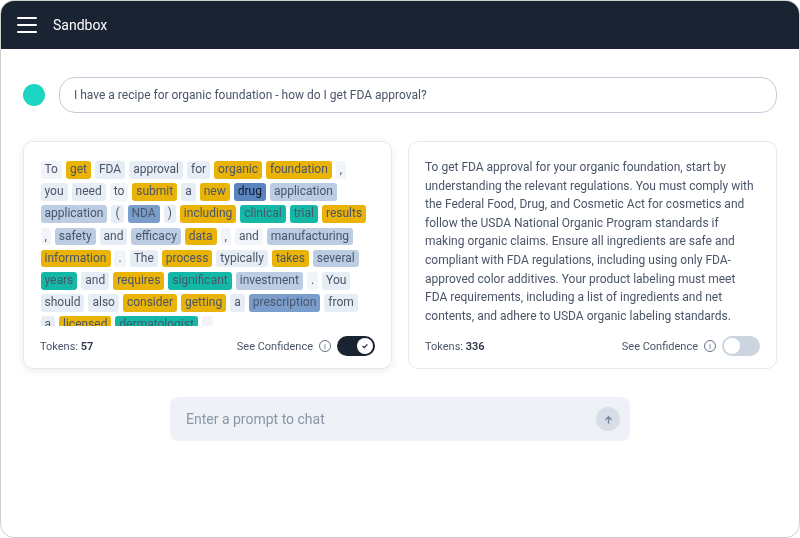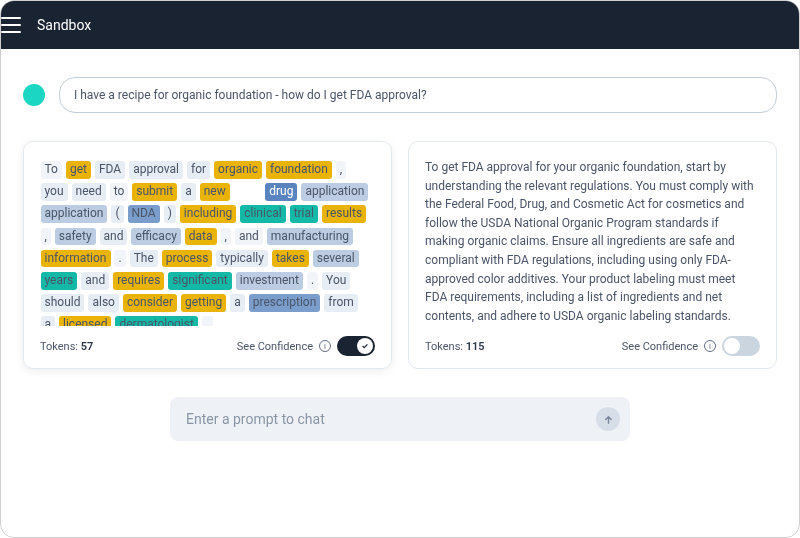--- a/index.html
+++ b/index.html
@@ -10,21 +10,21 @@
       height: 538px;
       overflow: hidden;
       border-radius: 14px;
       border: 1px solid #d0d0d0;
     }
     .header {
       background: #1a2332;
       height: 48px;
       display: flex;
       align-items: center;
-      padding: 0 0;
+      padding: 0 16px;
       color: #fff;
     }
     .hamburger {
       width: 20px;
       height: 16px;
       display: flex;
       flex-direction: column;
       justify-content: space-between;
       cursor: pointer;
       margin-right: 16px;
@@ -98,21 +98,21 @@
       border-radius: 3px;
       margin: 1px 0.5px;
       line-height: 1.3;
     }
     .c0 { background: #f1f5f9; }
     .c1 { background: #e7edf5; }
     .c2 { background: #eab308; }
     .c3 { background: #bccde3; }
     .c4 { background: #14b8a6; }
     .c5 { background: #7a9dcc; }
-    .c6 { background: #5a84bf; color:#ffffff;margin-left:32px; }
+    .c6 { background: #5a84bf; color:#0f172a; }
     .panel-foot {
       display: flex;
       align-items: center;
       justify-content: space-between;
       margin-top: 10px;
       font-size: 11px;
       color: #4a5568;
       gap: 16px;
     }
     .foot-right {
@@ -230,21 +230,21 @@
         </div>
       </div>
     </div>
 
     <div class="panel">
       <div class="panel-body plain" id="right-body">
           <p>To get FDA approval for your organic foundation, start by understanding the relevant regulations. You must comply with the Federal Food, Drug, and Cosmetic Act for cosmetics and follow the USDA National Organic Program standards if making organic claims. Ensure all ingredients are safe and compliant with FDA regulations, including using only FDA-approved color additives. Your product labeling must meet FDA requirements, including a list of ingredients and net contents, and adhere to USDA organic labeling standards.</p>
         </div>
       <div class="panel-foot">
         <div class="tokens-label">
-          <span>Tokens:</span> <strong>115</strong>
+          <span>Tokens:</span> <strong>336</strong>
         </div>
         <div class="foot-right">
           <span>See Confidence</span>
           <span class="info-icon">i</span>
           <div class="toggle off">
             <div class="knob"></div>
           </div>
         </div>
       </div>
     </div>

